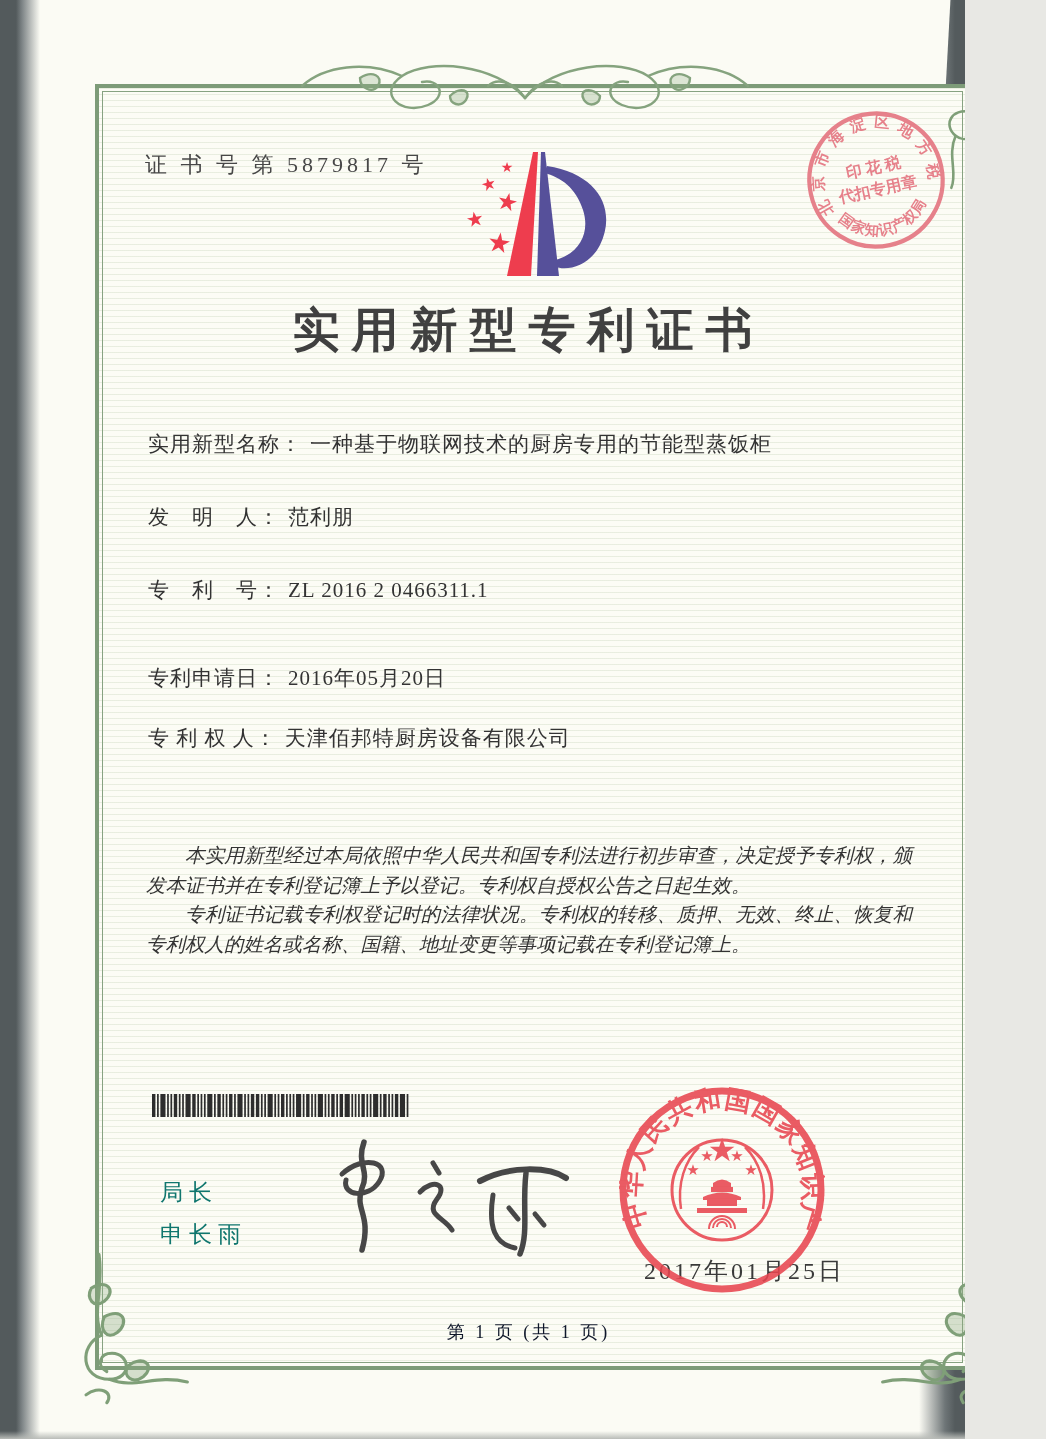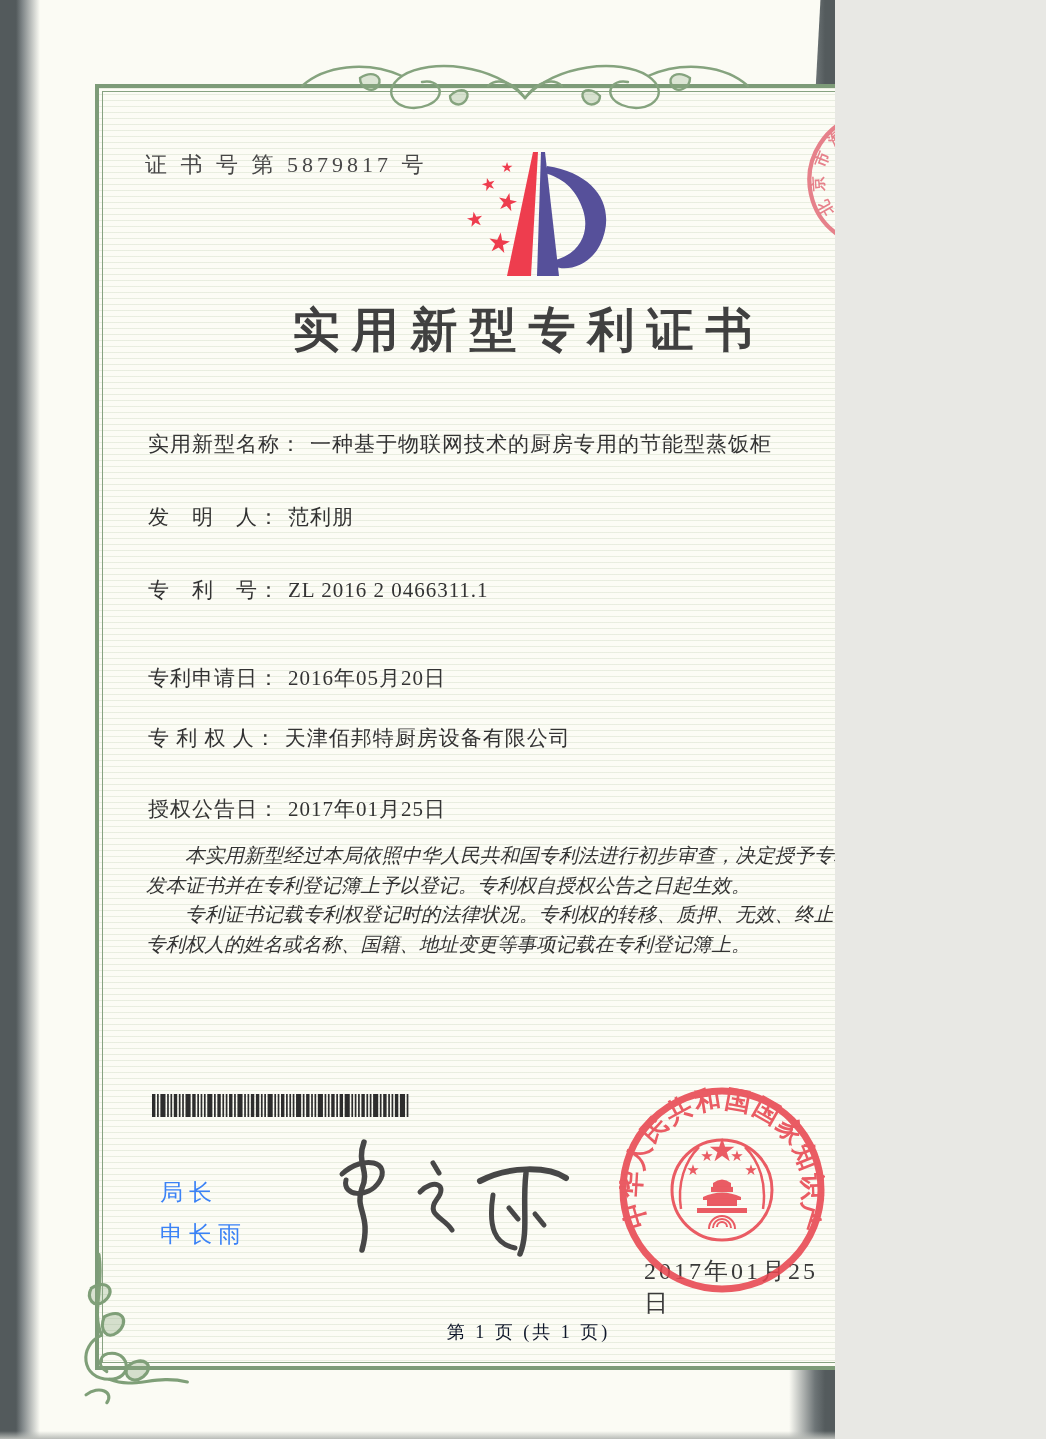--- a/index.html
+++ b/index.html
@@ -1,17 +1,17 @@
 <!DOCTYPE html>
 <html><head>
 <meta charset="utf-8">
 <style>
   html,body{margin:0;padding:0;background:#e8e8e4;}
   .page{
-    position:relative;width:835px;height:1439px;overflow:hidden;
+    position:relative;width:965px;height:1439px;overflow:hidden;
     background:#fbfbf4;
     font-family:"Liberation Serif","DejaVu Serif",serif;
     color:#3e3e3e;
   }
   
   .scan-edge-left{position:absolute;left:0;top:0;width:40px;height:100%;
     background:linear-gradient(90deg,#535a5c 0 16px,#7d8486 22px,rgba(200,203,200,0) 40px);}
   .scan-edge-right{position:absolute;right:0;top:0;width:52px;height:100%;
     background:linear-gradient(270deg,#545b5d 0 10px,#6e7577 20px,rgba(200,203,200,0) 46px);
     clip-path:polygon(72% 0,100% 0,100% 100%,6% 100%,60% 8%);}
@@ -33,21 +33,21 @@
   .title{position:absolute;left:95px;top:299px;width:867px;text-align:center;
     font-size:47px;font-weight:700;letter-spacing:12px;color:#404040;}
   .field{position:absolute;left:148px;font-size:21px;color:#333;letter-spacing:1px;white-space:nowrap;}
   .field .lbl{margin-right:8px;margin-top:34px;}
   .f0{top:430px}.f1{top:503px}.f2{top:576px}.f3{top:664px}.f4{top:724px}.f5{top:795px}
   .body-text{position:absolute;left:146px;top:841px;width:766px;font-size:19.5px;
     line-height:29.6px;text-align:justify;color:#333;font-style:italic;}
   .body-text p{margin:0;text-indent:2em;}
   .barcode{position:absolute;left:152px;top:1094px;width:258px;height:23px;}
   .signature{position:absolute;left:312px;top:1136px;width:265px;height:125px;}
-  .officer{position:absolute;left:160px;top:1172px;font-size:23px;color:#3b82f6;letter-spacing:6px;line-height:42px;}
+  .officer{position:absolute;left:160px;top:1172px;font-size:23px;color:#0f766e;letter-spacing:6px;line-height:42px;}
   .seal-date{position:absolute;left:644px;top:1255px;font-size:24px;color:#3a3a3a;letter-spacing:3px;z-index:1;}
   .big-seal{position:absolute;left:619px;top:1087px;width:206px;height:206px;opacity:.87;z-index:2;}
   .footer{position:absolute;left:95px;top:1320px;width:867px;text-align:center;
     font-size:18px;color:#0f172a;letter-spacing:3px;}
 </style>
 </head>
 <body>
 
 <div class="page">
 
@@ -143,23 +143,20 @@
     <span class="lbl">发　明　人：</span><span>范利朋</span>
   </div>
   <div class="field f2">
     <span class="lbl">专　利　号：</span><span>ZL 2016 2 0466311.1</span>
   </div>
   <div class="field f3">
     <span class="lbl">专利申请日：</span><span>2016年05月20日</span>
   </div>
   <div class="field f4">
     <span class="lbl">专 利 权 人：</span><span>天津佰邦特厨房设备有限公司</span>
-  </div>
-  <div class="field f5">
-    <span class="lbl">授权公告日：</span><span>2017年01月25日</span>
   </div>
 
   <div class="body-text">
     <p>本实用新型经过本局依照中华人民共和国专利法进行初步审查，决定授予专利权，颁发本证书并在专利登记簿上予以登记。专利权自授权公告之日起生效。</p>
     <p>专利证书记载专利权登记时的法律状况。专利权的转移、质押、无效、终止、恢复和专利权人的姓名或名称、国籍、地址变更等事项记载在专利登记簿上。</p>
   </div>
 
   <div class="barcode">
     <svg id="barcode-svg" width="258" height="23" preserveAspectRatio="none" viewBox="0 0 286.5999999999998 23">
         <rect x="0" y="0" width="3.8" height="23" fill="#2d2d2d"></rect>

